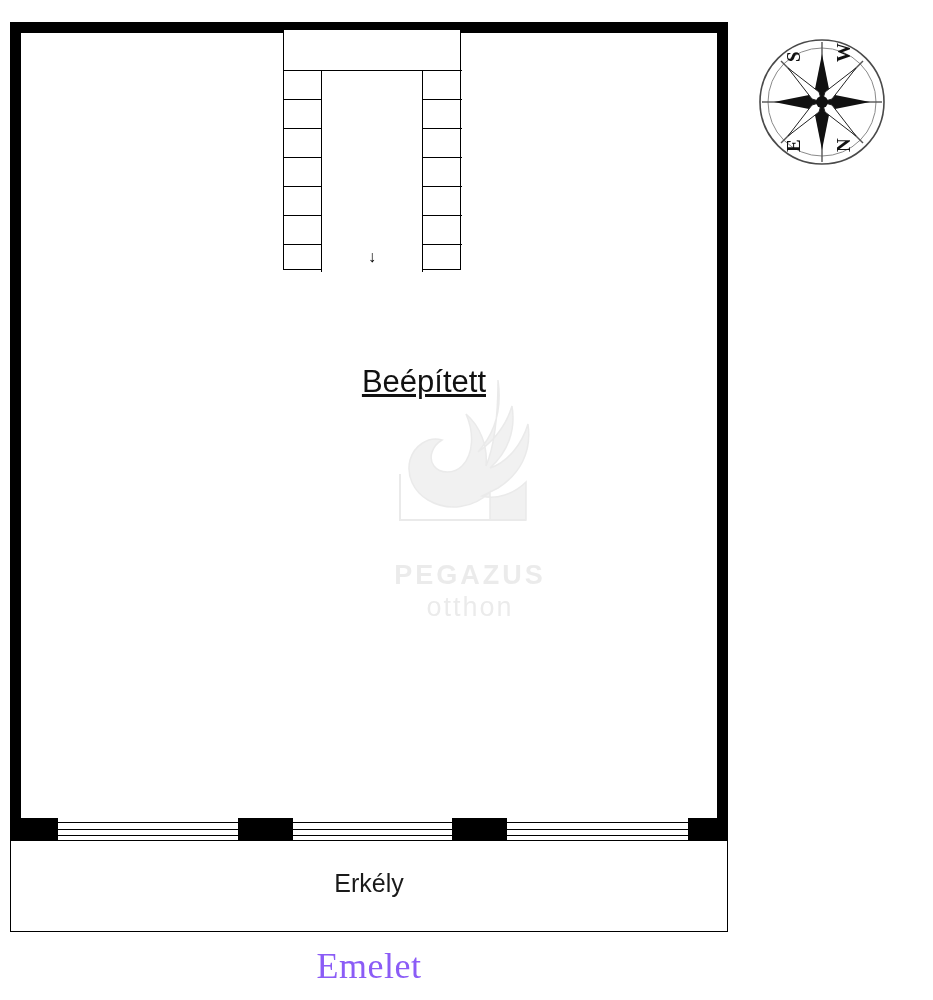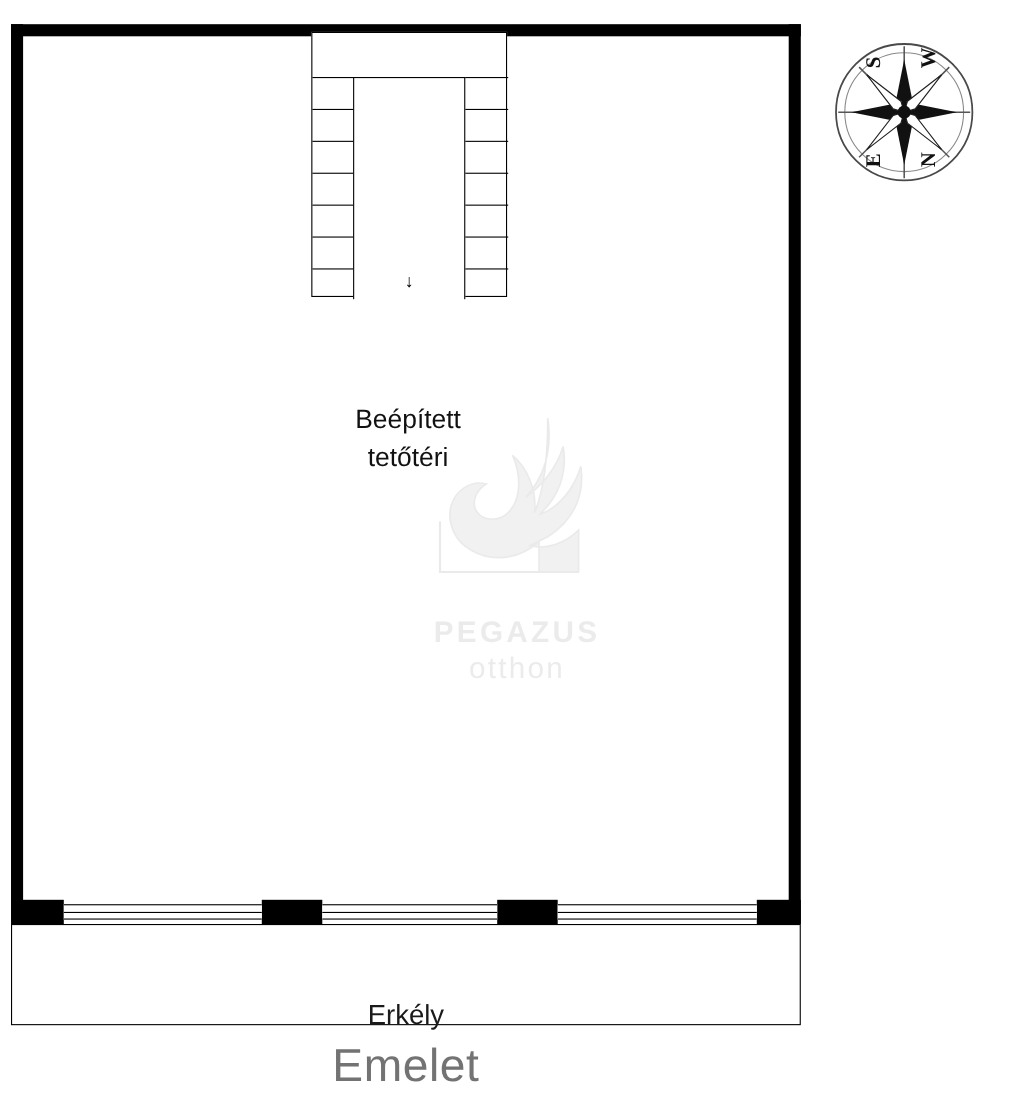--- a/index.html
+++ b/index.html
@@ -71,46 +71,47 @@
     box-sizing: border-box;
     background: #ffffff;
   }
   .balcony-label {
     position: absolute;
     width: 100%;
     text-align: center;
     top: 28px;
     font-size: 25px;
     color: #1a1a1a;
-    margin-top: 40px;
   }
 
   
   .floor-title {
     position: absolute;
     left: 10px;
     top: 945px;
     width: 718px;
     text-align: center;
-    font-size: 42px;
-    color: #737373;
+    font-size: 36px;
+    color: #8b5cf6;
     letter-spacing: 0.5px;
+    font-family: Liberation Serif, serif;
   }
 
   
   .room-label {
     position: absolute;
     left: 256px;
     top: 364px;
     width: 230px;
-    text-align: center;
-    font-size: 24px;
+    text-align: right;
+    font-size: 31px;
     line-height: 35px;
     color: #111111;
     z-index: 6;
+    text-decoration: underline;
   }
 
   
   .stair-box {
     position: absolute;
     left: 283px;
     top: 29px;
     width: 178px;
     height: 241px;
     border: 1.4px solid #000000;
@@ -198,21 +199,20 @@
     <div class="stair-step" style="top:127px;"></div>
     <div class="stair-step" style="top:156px;"></div>
     <div class="stair-step" style="top:185px;"></div>
     <div class="stair-step" style="top:214px;"></div>
     <div class="stair-inner"></div>
     <div class="stair-arrow">↓</div>
   </div>
 
   <div class="room-label">
     <div>Beépített</div>
-    <div>tetőtéri</div>
   </div>
 
   <div class="watermark">
     <svg width="200" height="190" viewBox="0 0 200 190">
       <g fill="#cfcfcf" stroke="#b5b5b5" stroke-width="1.5">
         <path d="M128 10 C132 38 126 62 108 82 C122 72 136 56 142 36 C146 60 138 82 120 98 C138 92 152 74 158 54 C162 82 150 104 128 118 L112 126 C126 130 144 124 156 112 L156 150 L120 150 L120 122 C104 138 78 142 58 130 C44 122 36 106 40 90 C44 76 58 66 72 70 C62 76 58 88 64 96 C70 104 84 104 92 96 C104 84 104 62 96 44 C110 56 118 76 116 96 C126 72 128 40 128 10 Z"></path>
       </g>
       <g fill="none" stroke="#b5b5b5" stroke-width="2">
         <path d="M30 104 L30 150 L156 150"></path>
       </g>

